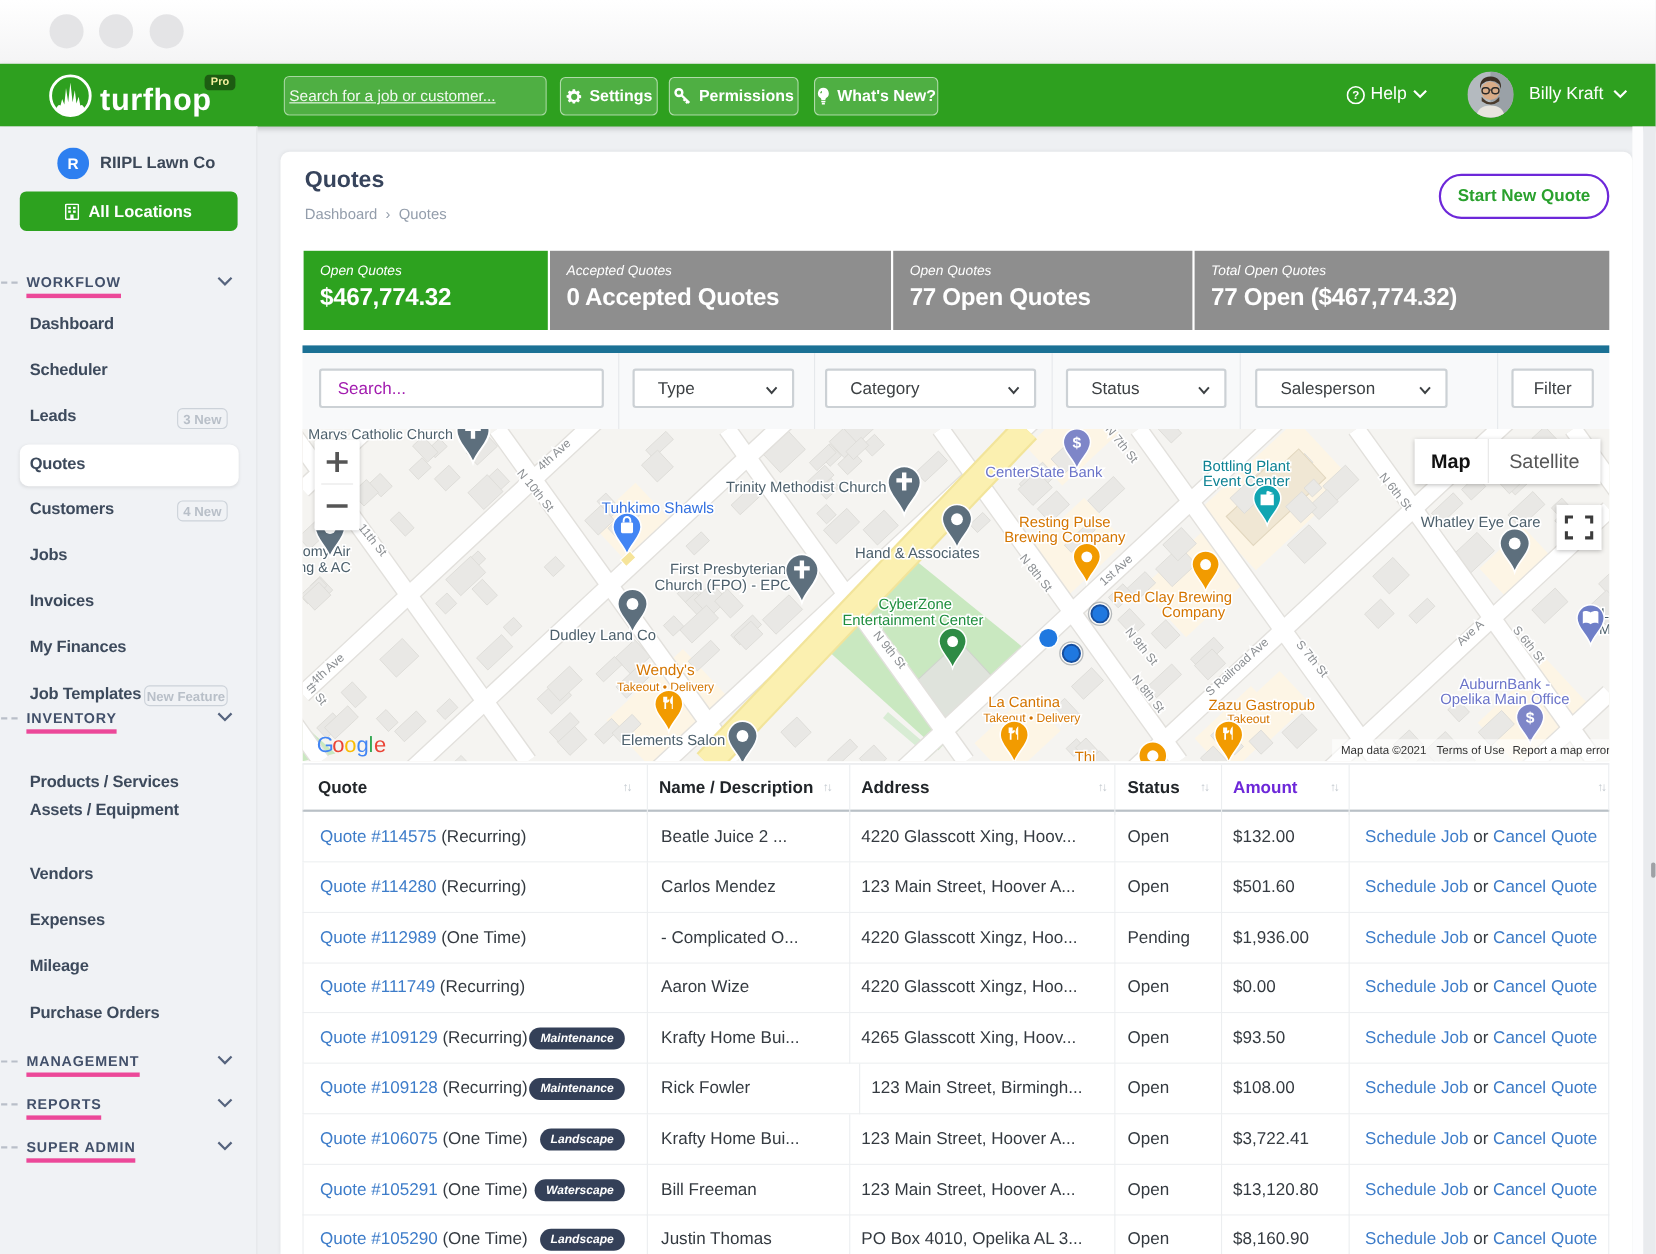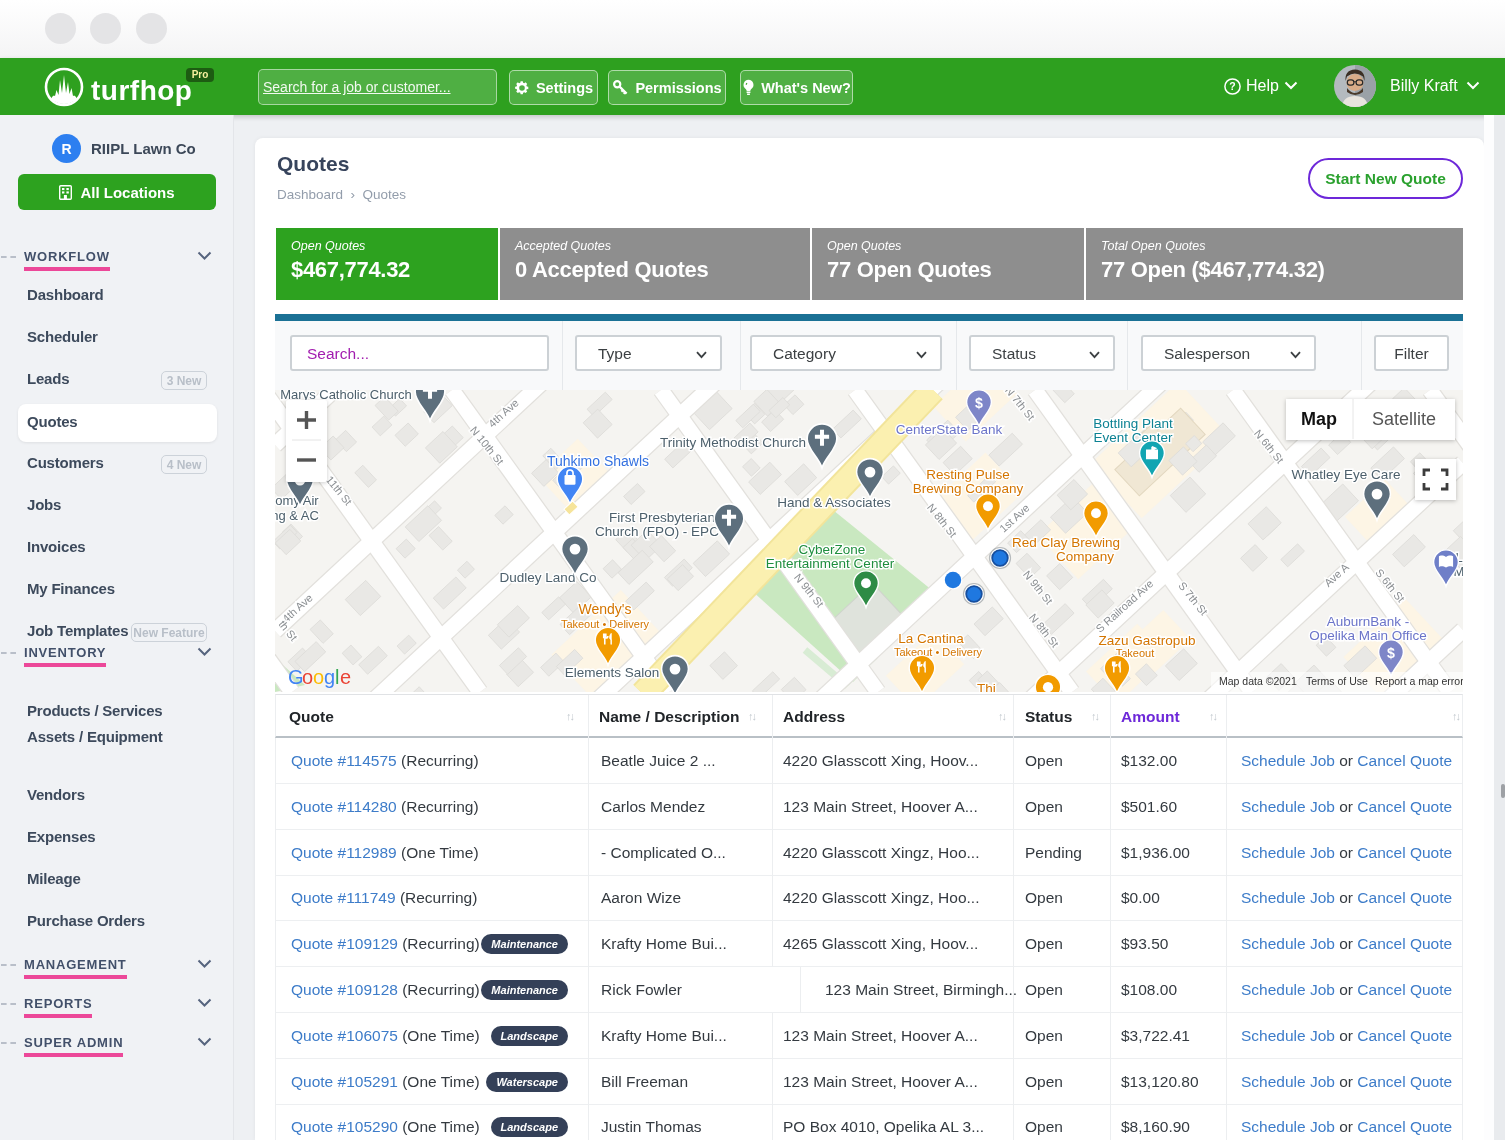--- a/index.html
+++ b/index.html
@@ -649,21 +649,21 @@
   <div class="tcell cb" style="left:312px;width:184px;padding-left:12px;">Krafty Home Bui...</div>
   <div class="tcell cb" style="left:496px;width:241px;padding-left:10px;">4265 Glasscott Xing, Hoov...</div>
   <div class="tcell cb" style="left:737px;width:97px;padding-left:11px;">Open</div>
   <div class="tcell cb" style="left:834px;width:116px;padding-left:10px;">$93.50</div>
   <div class="tcell cb" style="left:950px;width:238px;padding-left:14px;"><a class="lnk">Schedule Job</a> or <a class="lnk">Cancel Quote</a></div>
 </div>
 <div class="trow" style="top:273.0px;">
   <div class="tcell" style="left:0;width:312px;padding-left:15px;"><a class="lnk">Quote #109128</a> (Recurring)</div>
   <span class="qbadge" style="right:894px;top:13px;">Maintenance</span>
   <div class="tcell cb" style="left:312px;width:184px;padding-left:12px;">Rick Fowler</div>
-  <div class="tcell cb" style="left:524px;width:241px;padding-left:24px;">123 Main Street, Birmingh...</div>
+  <div class="tcell cb" style="left:505px;width:241px;padding-left:10px;">123 Main Street, Birmingh...</div>
   <div class="tcell cb" style="left:737px;width:97px;padding-left:11px;">Open</div>
   <div class="tcell cb" style="left:834px;width:116px;padding-left:10px;">$108.00</div>
   <div class="tcell cb" style="left:950px;width:238px;padding-left:14px;"><a class="lnk">Schedule Job</a> or <a class="lnk">Cancel Quote</a></div>
 </div>
 <div class="trow" style="top:318.8px;">
   <div class="tcell" style="left:0;width:312px;padding-left:15px;"><a class="lnk">Quote #106075</a> (One Time)</div>
   <span class="qbadge" style="right:894px;top:13px;">Landscape</span>
   <div class="tcell cb" style="left:312px;width:184px;padding-left:12px;">Krafty Home Bui...</div>
   <div class="tcell cb" style="left:496px;width:241px;padding-left:10px;">123 Main Street, Hoover A...</div>
   <div class="tcell cb" style="left:737px;width:97px;padding-left:11px;">Open</div>

